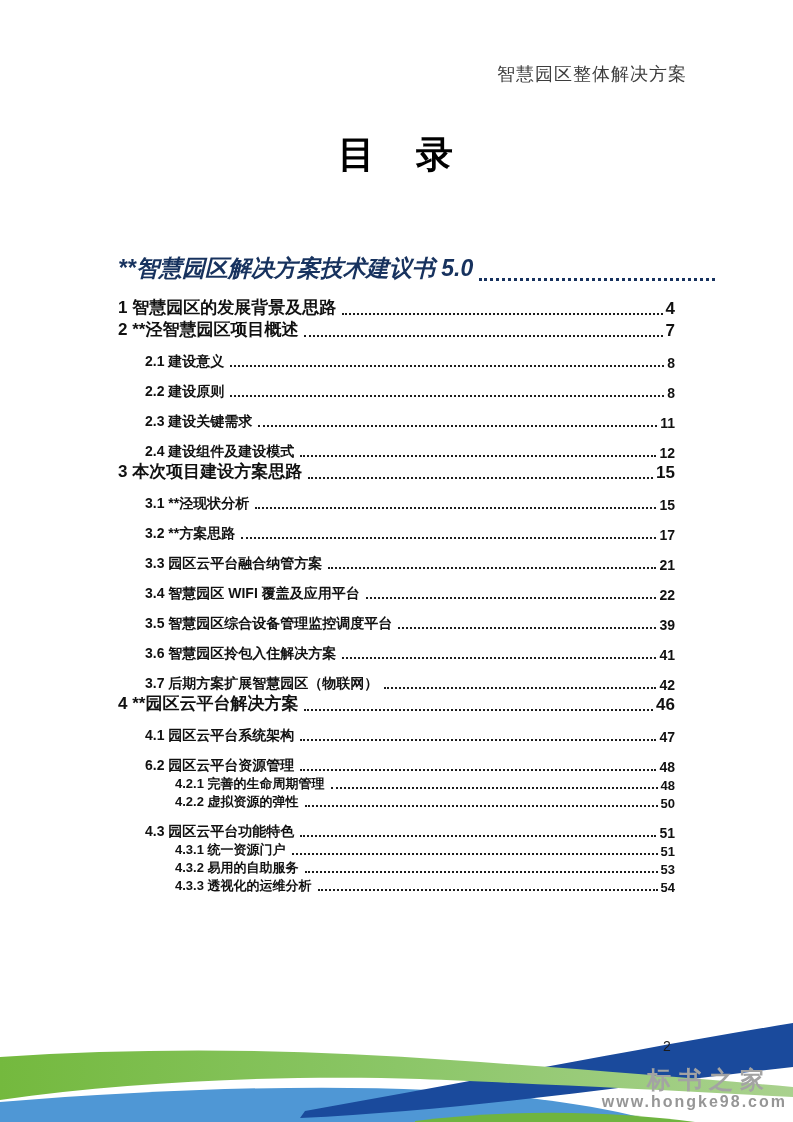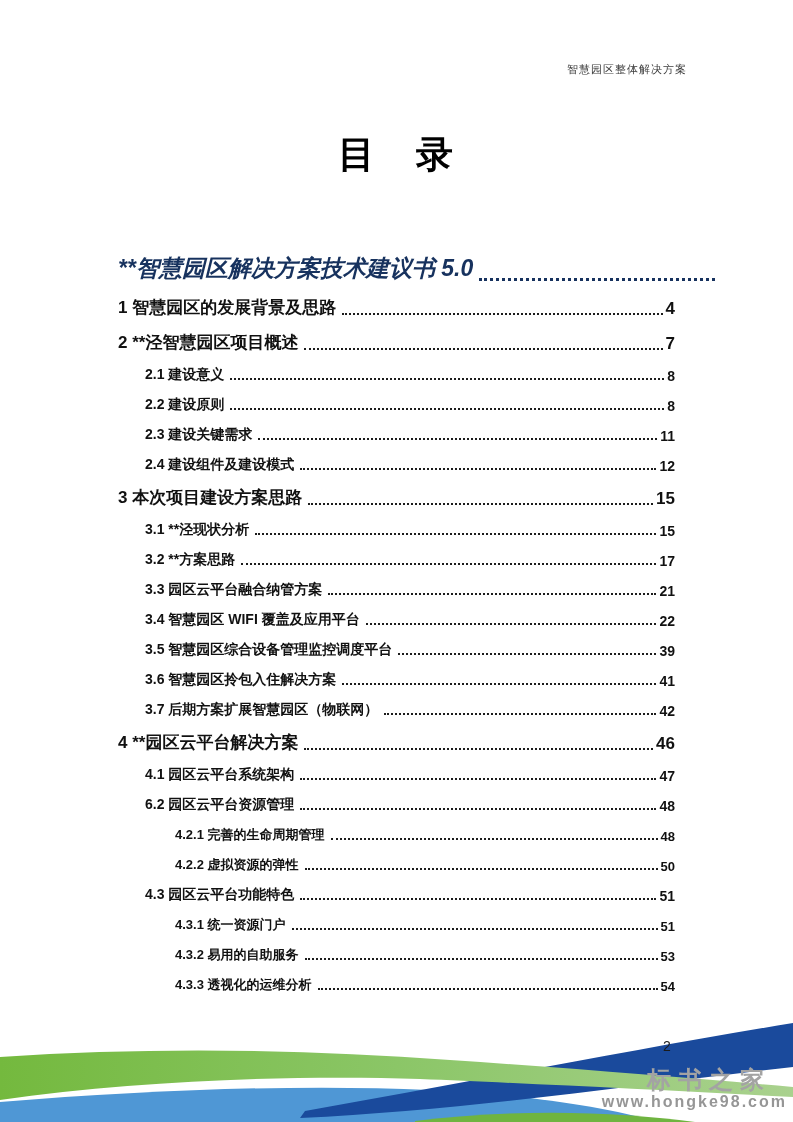--- a/index.html
+++ b/index.html
@@ -13,21 +13,21 @@
     margin: 0 auto;
     background: #ffffff;
     overflow: hidden;
   }
 
   
   .doc-header {
     position: absolute;
     top: 62px;
     right: 106px;
-    font-size: 11px;
+    font-size: 18px;
     color: #3d3d3d;
     letter-spacing: 1px;
   }
 
   
   .toc-title {
     position: absolute;
     top: 130px;
     left: 0;
     width: 100%;
@@ -67,35 +67,33 @@
     font-size: 23px;
     font-style: italic;
     color: #17325e;
     text-align: center;
   }
   .toc-row.main .leader { border-bottom: 3px dotted #17325e; margin-bottom: 3px; }
 
   .toc-row.lvl1 {
     width: 557px;
     height: 22px;
-    margin-top: 13px;
     font-size: 17px;
   }
   .toc-row.lvl2 {
     width: 530px;
     height: 18px;
     margin-left: 27px;
     margin-top: 12px;
     font-size: 14px;
   }
   .toc-row.lvl3 {
     width: 500px;
     height: 18px;
     margin-left: 57px;
-    margin-top: 12px;
     font-size: 13px;
   }
 
   
   .wave-footer {
     position: absolute;
     left: 0;
     bottom: 0;
     width: 793px;
     height: 102px;

